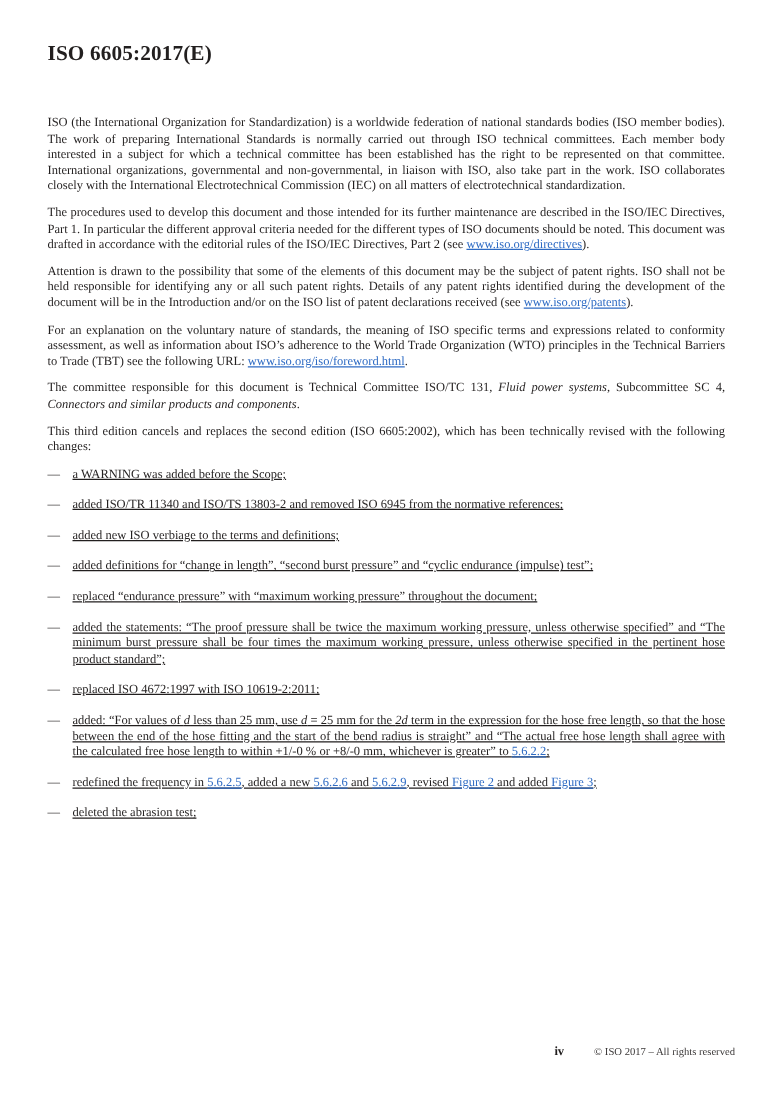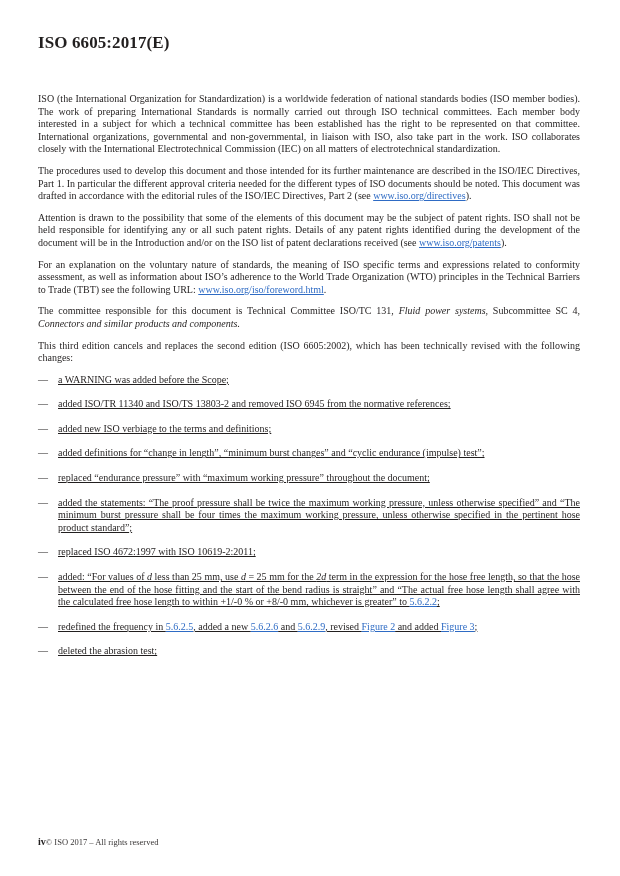--- a/index.html
+++ b/index.html
@@ -51,24 +51,25 @@
     color: var(--link, #2e6bc4);
     text-decoration: underline;
     cursor: pointer;
   }
   .it { font-style: italic; margin-top: 15px; }
   .footer {
     position: absolute;
     left: 38px; right: 32px;
     top: 836px;
     display: flex;
-    justify-content: flex-start;
+    justify-content: flex-end;
     align-items: baseline;
     font-size: 8.5px;
     color: #3a3737;
+    gap: 24px;
   }
   .footer .pg { font-weight: bold; font-size: 10px; color: #221f1f; }
 </style>
 </head>
 <body>
 
 <div class="page">
 
   <div class="doc-ref">ISO 6605:2017(E)</div>
 
@@ -96,21 +97,21 @@
     <p class="body"><span>added ISO/TR 11340 and ISO/TS 13803-2 and removed ISO 6945 from the normative references;</span></p>
   </div>
 
   <div class="li">
     <span class="dash">—</span>
     <p class="body"><span>added new ISO verbiage to the terms and definitions;</span></p>
   </div>
 
   <div class="li">
     <span class="dash">—</span>
-    <p class="body"><span>added definitions for “change in length”, “minimum burst changes” and “cyclic endurance (impulse) test”;</span></p>
+    <p class="body"><span>added definitions for “change in length”, “second burst pressure” and “cyclic endurance (impulse) test”;</span></p>
   </div>
 
   <div class="li">
     <span class="dash">—</span>
     <p class="body"><span>replaced “endurance pressure” with “maximum working pressure” throughout the document;</span></p>
   </div>
 
   <div class="li">
     <span class="dash">—</span>
     <p class="body"><span>added the statements: “The proof pressure shall be twice the maximum working pressure, unless otherwise specified” and “The minimum burst pressure shall be four times the maximum working pressure, unless otherwise specified in the pertinent hose product standard”;</span></p>

